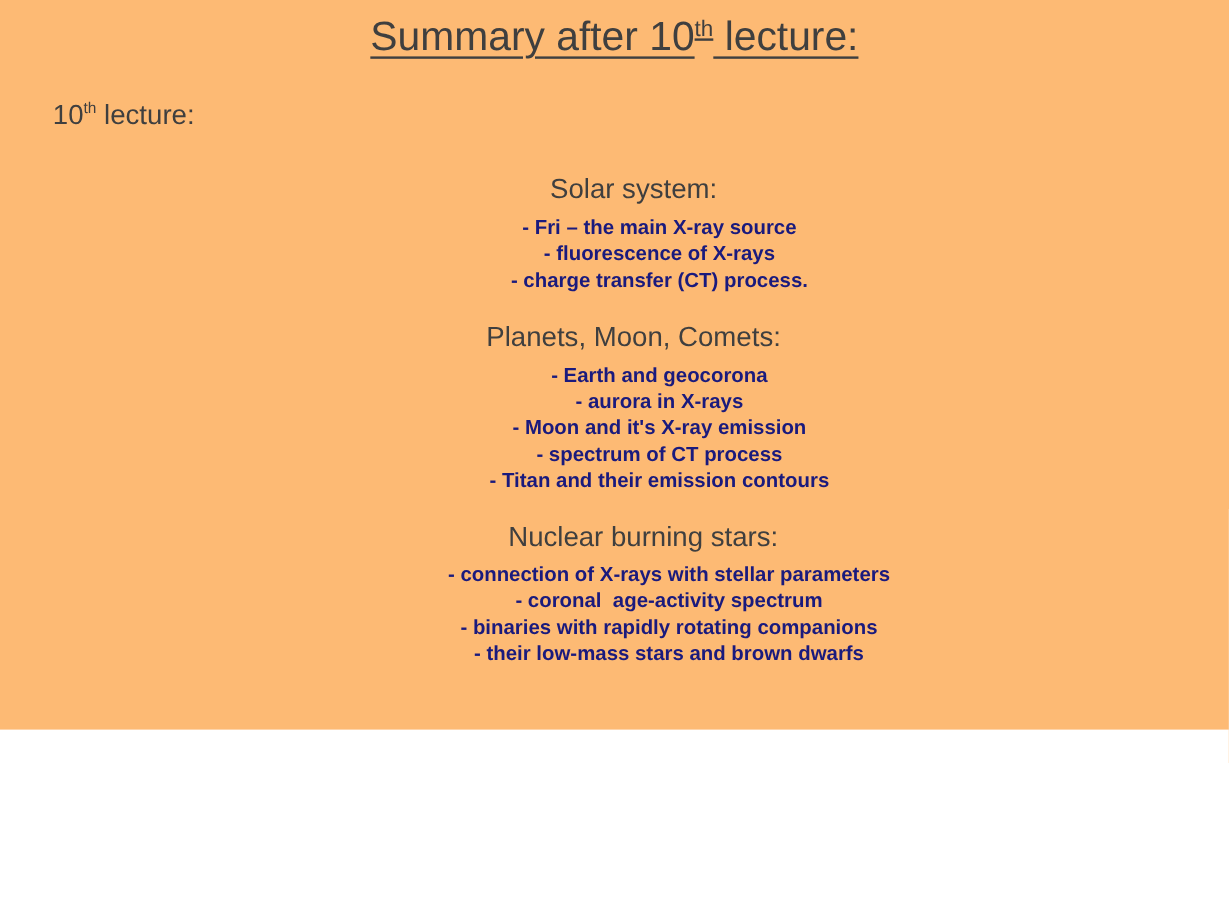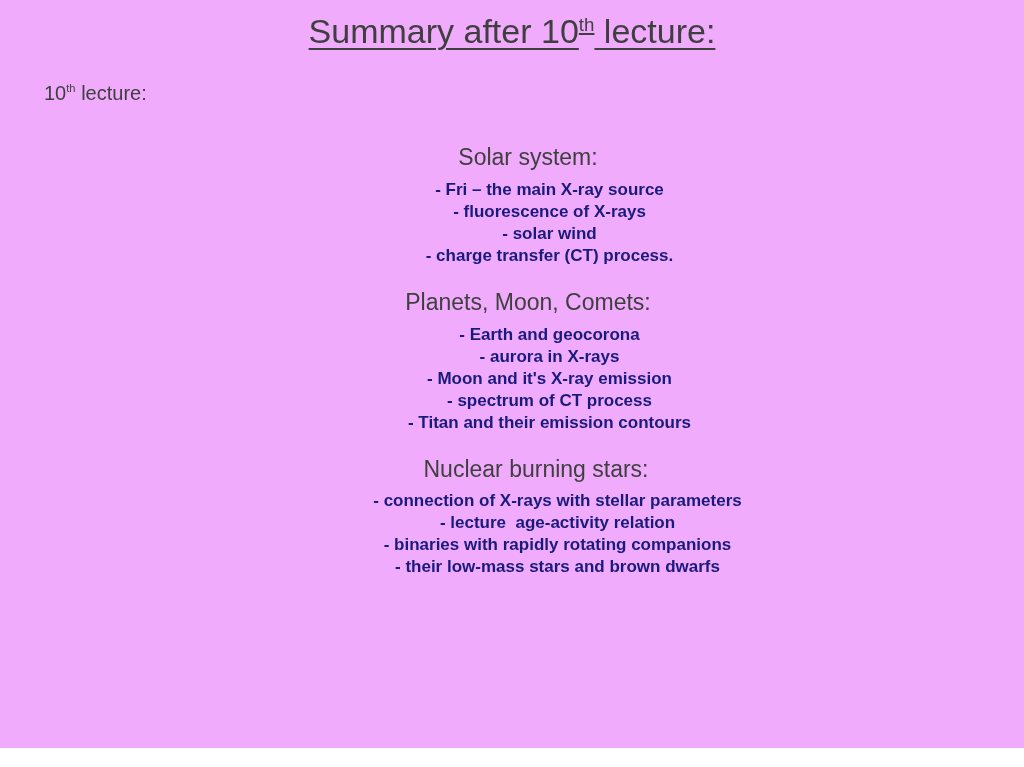--- a/index.html
+++ b/index.html
@@ -13,22 +13,22 @@
     background: #ffffff;
     font-family: "Liberation Sans", sans-serif;
     overflow: hidden;
     position: relative;
     -webkit-font-smoothing: antialiased;
   }
 
   .slide {
     position: relative;
     width: 1024px;
-    height: 748px;
-    background: #f0abfc;
+    height: 608px;
+    background: #fdba74;
   }
 
   
   .slide-title {
     position: absolute;
     top: 13px;
     left: 0;
     width: 1024px;
     text-align: center;
     font-size: 34px;
@@ -50,21 +50,21 @@
     text-decoration: underline;
     text-decoration-thickness: 2px;
     text-underline-offset: 2px;
   }
 
   
   .sub-lecture {
     position: absolute;
     top: 82px;
     left: 44px;
-    font-size: 20px;
+    font-size: 23px;
     font-weight: 400;
     color: #3f3f3f;
     white-space: nowrap;
     line-height: 1.15;
   }
   .sub-lecture sup {
     font-size: 0.56em;
     vertical-align: super;
     line-height: 0;
   }
@@ -116,41 +116,40 @@
 
   <div class="sub-lecture"><span>10</span><sup>th</sup><span> lecture:</span></div>
 
   <div class="content">
 
     <div class="section">
       <div class="section-heading">Solar system:</div>
       <ul class="bullets">
         <li>- Fri – the main X-ray source</li>
         <li>- fluorescence of X-rays</li>
-        <li>- solar wind</li>
         <li>- charge transfer (CT) process.</li>
       </ul>
     </div>
 
     <div class="section">
       <div class="section-heading">Planets, Moon, Comets:</div>
       <ul class="bullets">
         <li>- Earth and geocorona</li>
         <li>- aurora in X-rays</li>
         <li>- Moon and it's X-ray emission</li>
         <li>- spectrum of CT process</li>
         <li>- Titan and their emission contours</li>
       </ul>
     </div>
 
     <div class="section">
       <div class="section-heading">Nuclear burning stars:</div>
       <ul class="bullets">
         <li>- connection of X-rays with stellar parameters</li>
-        <li>- lecture  age-activity relation</li>
+        <li>- coronal  age-activity spectrum</li>
         <li>- binaries with rapidly rotating companions</li>
         <li>- their low-mass stars and brown dwarfs</li>
       </ul>
     </div>
 
   </div>
 
 </div>
 
 </body></html>

